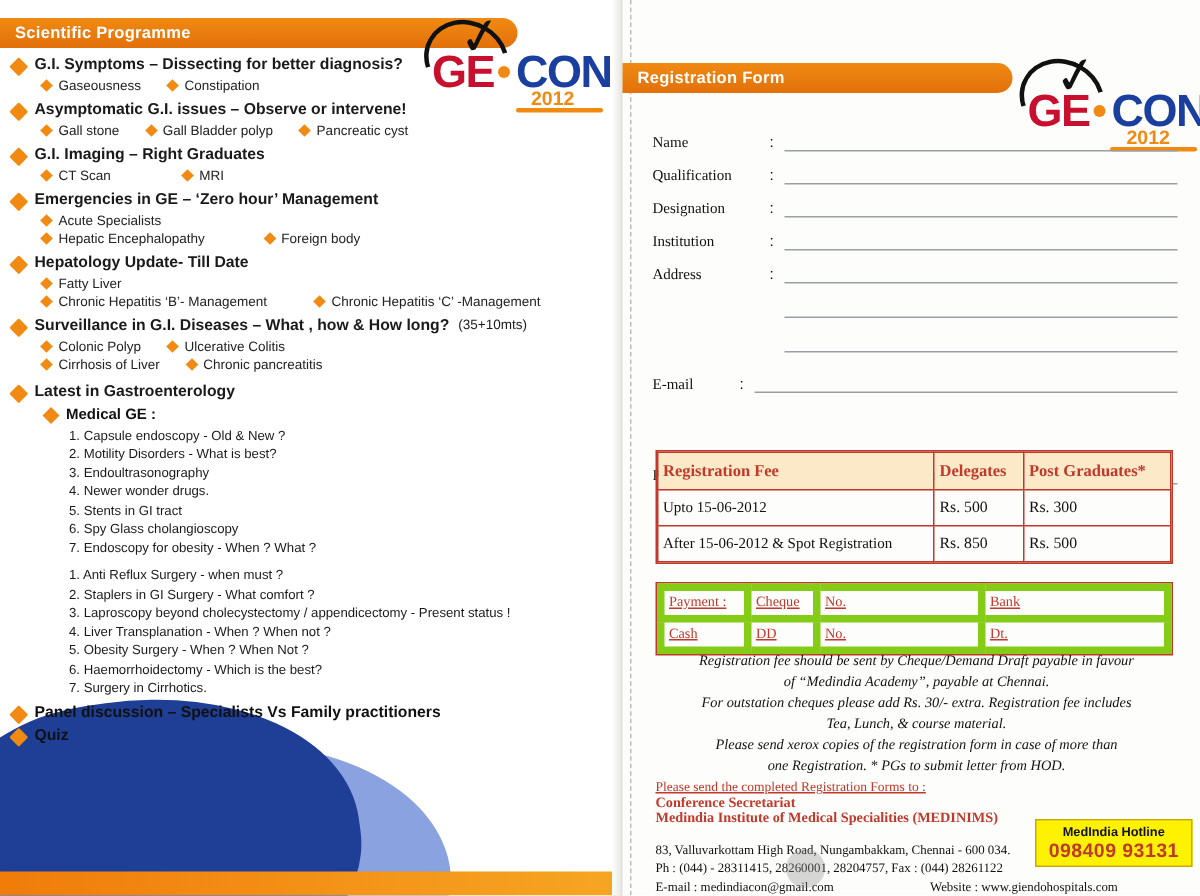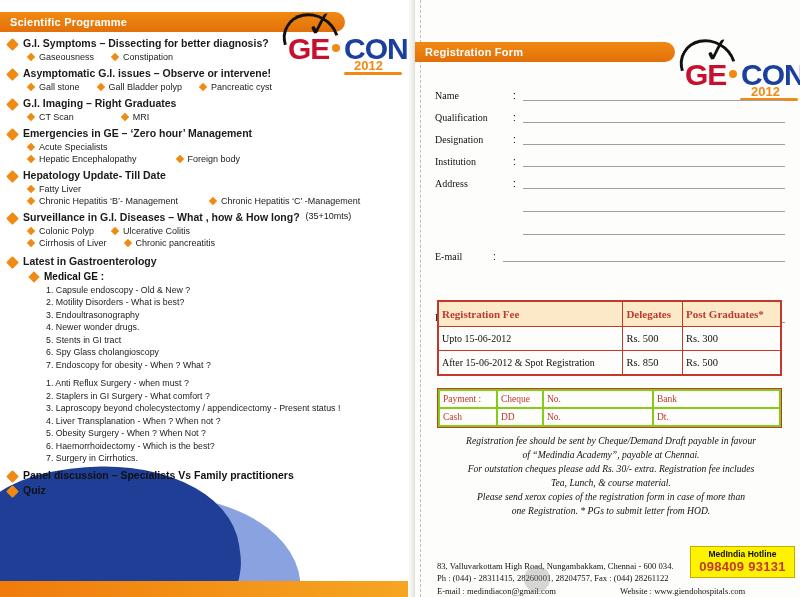--- a/index.html
+++ b/index.html
@@ -162,21 +162,21 @@
   .fee th { background:#fbe9c8; color:#c0392b; font-weight:bold; font-size:11px; }
   .fee td.lbl { font-size:10px; }
 
   
   .pay {
     position:absolute; left:437px; top:388px; width:345px;
     border:1px solid #c0392b;
     font-family:"Liberation Serif", serif; font-size:9.5px;
   }
   .pay table { border-collapse:collapse; width:100%; }
-  .pay td { border:2px solid #84cc16; padding:3px 3px; color:#c0392b; height:15px; }
+  .pay td { border:5px solid #84cc16; padding:3px 3px; color:#c0392b; height:15px;text-decoration:underline; }
 
   .note {
     position:absolute; left:437px; top:434px; width:348px;
     font-family:"Liberation Serif", serif; font-size:9.6px;
     color:#111; line-height:1.45; text-align:center;
   }
 
   .sendto {
     position:absolute; left:437px; top:519px; width:348px;
     font-family:"Liberation Serif", serif; font-size:9px;
@@ -517,20 +517,25 @@
 
   <div class="note">
     <div><i>Registration fee should be sent by Cheque/Demand Draft payable  in favour</i></div>
     <div><i>of “Medindia Academy”, payable at Chennai.</i></div>
     <div><i>For outstation  cheques  please add Rs. 30/- extra. Registration fee includes</i></div>
     <div><i>Tea, Lunch, &amp;  course material.</i></div>
     <div><i>Please send xerox  copies of the registration form in case of  more than</i></div>
     <div><i>one  Registration. * PGs to submit letter from HOD.</i></div>
   </div>
 
+  <div class="sendto">
+    <div class="r1">Please send the completed Registration Forms to :</div>
+    <div class="r2">Conference Secretariat</div>
+    <div class="r3">Medindia Institute of Medical Specialities (MEDINIMS)</div>
+  </div>
 
   <div class="addr">
     <div>83, Valluvarkottam High Road, Nungambakkam, Chennai - 600 034.</div>
     <div>Ph : (044) - 28311415, 28260001, 28204757, Fax : (044) 28261122</div>
     <div>E-mail :  medindiacon@gmail.com</div>
   </div>
 
   <div class="stamp"></div>
 
   <div class="hotline">

